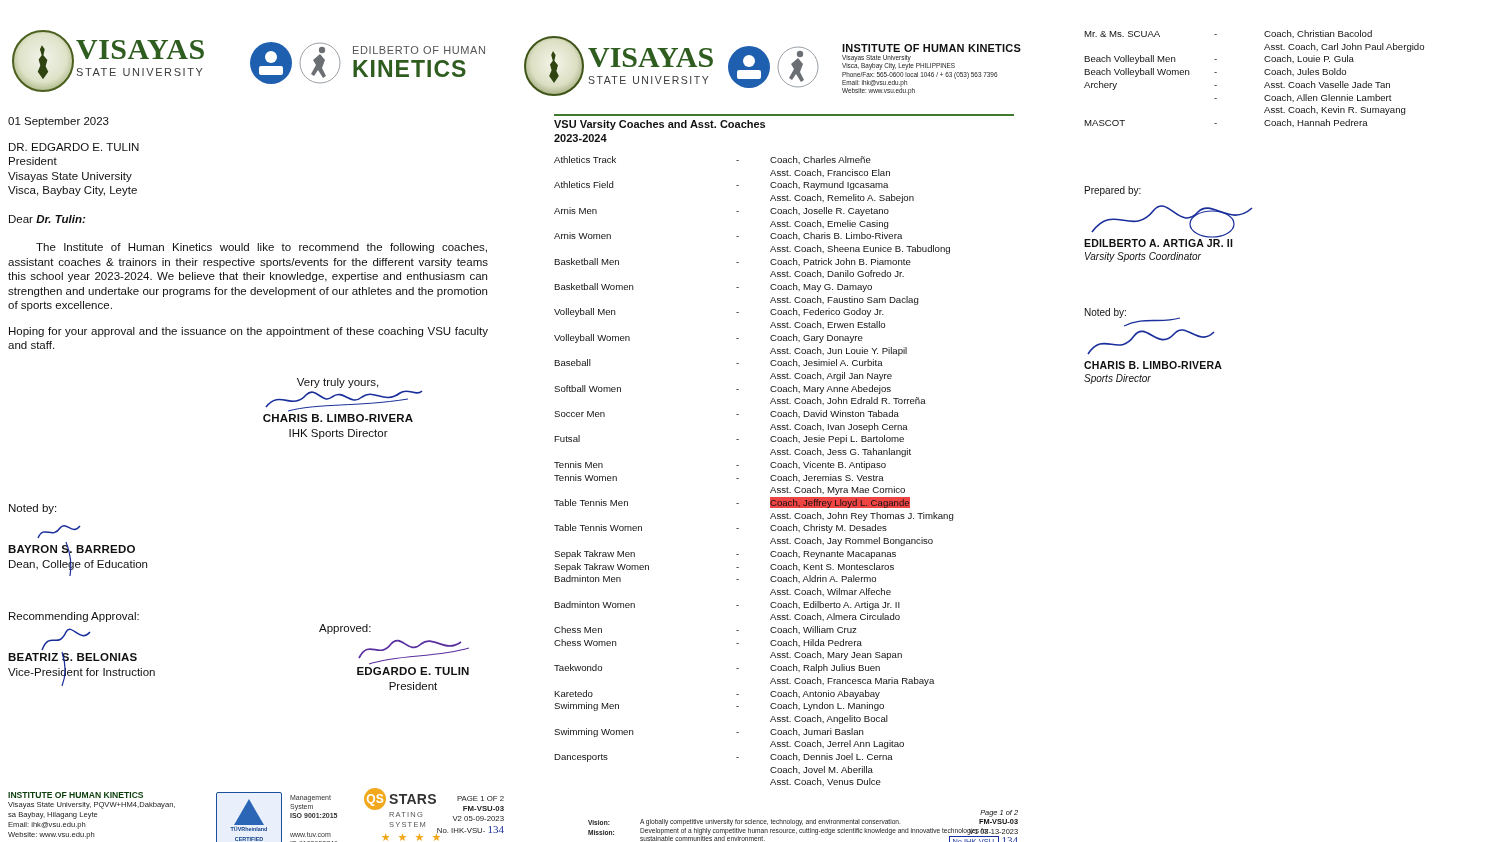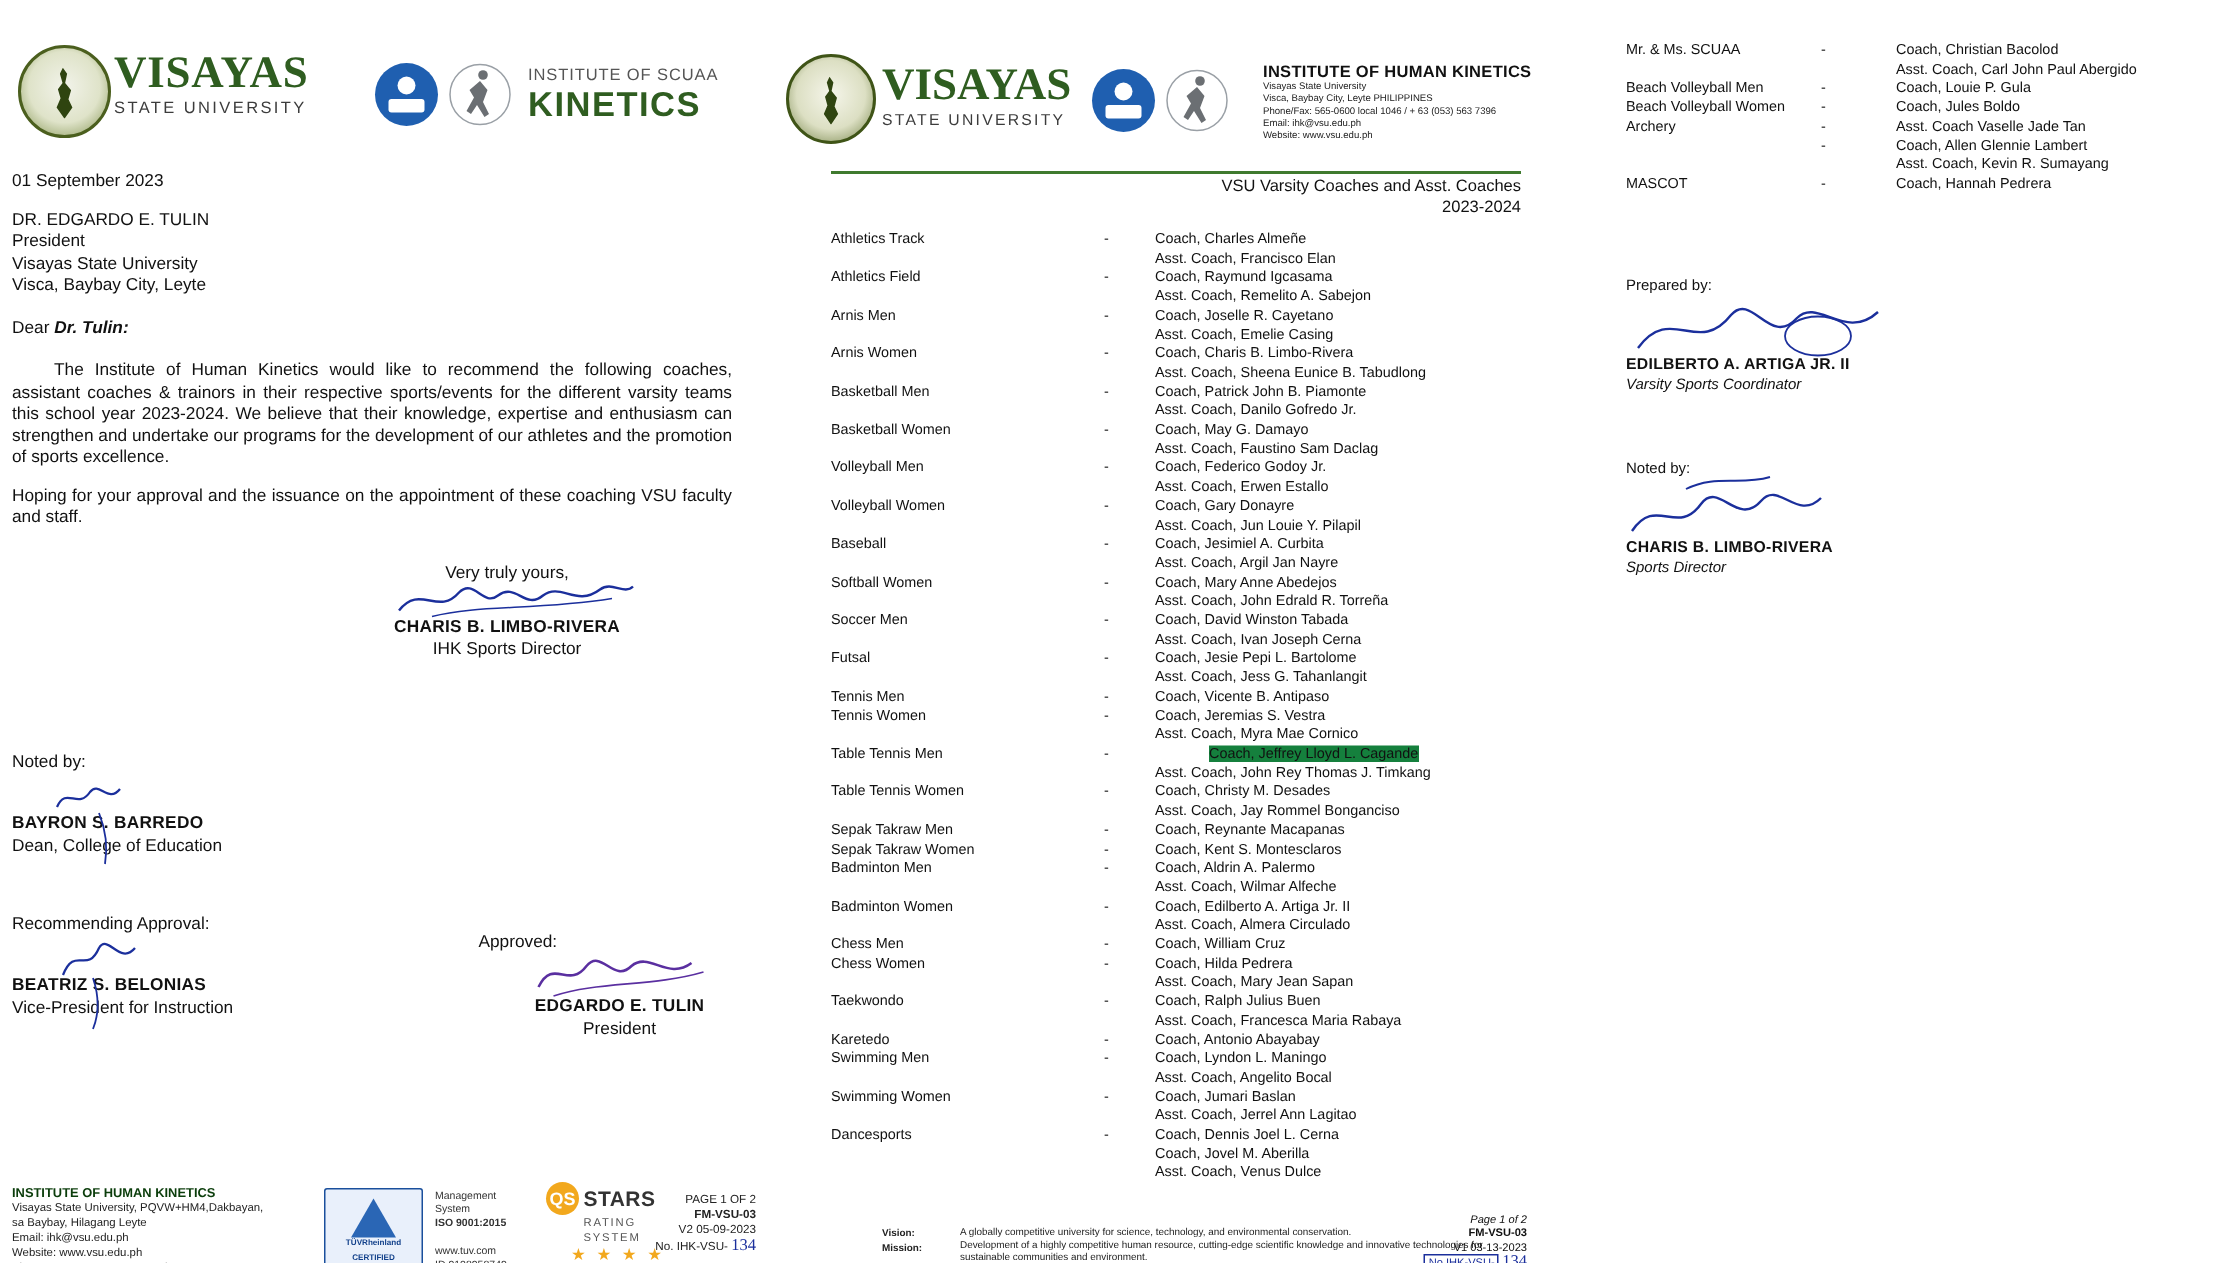--- a/index.html
+++ b/index.html
@@ -272,37 +272,37 @@
   .lp-word .s { font-size: 10.5px; letter-spacing: 1.5px; color: #3c3c3c; margin-top: 2px; }
   .lp-ihk { position: absolute; left: 210px; top: 18px; display: flex; gap: 6px; align-items: center; }
   .lp-info { position: absolute; left: 324px; top: 18px; width: 190px; font-size: 6.4px; line-height: 8.2px; color: #222; }
   .lp-info .hd { font-size: 11px; font-weight: bold; color: #111; margin-bottom: 2px; letter-spacing: .2px; }
   .lp-rule {
     position: absolute; left: 42px; top: 98px; width: 460px; height: 2px;
     background: #3f7a2e;
   }
   .lp-title {
     position: absolute; left: 42px; top: 101px; width: 460px;
-    text-align: right; font-size: 11px; font-weight: normal; line-height: 14px;
+    text-align: left; font-size: 11px; font-weight: bold; line-height: 14px;
   }
   .roster {
     position: absolute;
     left: 42px; top: 138px;
     width: 470px;
     font-size: 9.6px;
     line-height: 12.7px;
   }
   .roster-row {
     display: flex;
     align-items: flex-start;
   }
   .r-sport { width: 182px; flex: 0 0 182px; }
   .r-dash { width: 34px; flex: 0 0 34px; }
   .r-coach { flex: 1; }
-  .hl { background: #15803d; margin-left: 36px; }
+  .hl { background: #ef4444; }
 
   .lp-footer {
     position: absolute;
     left: 76px; bottom: 14px;
     width: 430px;
     font-size: 6.6px;
     line-height: 8.6px;
     color: #222;
     display: flex;
     gap: 10px;
@@ -375,21 +375,21 @@
         <div class="ihk-runner">
           <svg width="44" height="46" viewBox="0 0 44 46">
             <circle cx="22" cy="23" r="20" fill="none" stroke="#9aa0a6" stroke-width="1"></circle>
             <g fill="#6b6f73">
               <circle cx="24" cy="10" r="3.2"></circle>
               <path d="M22 14 L27 20 L24 28 L28 36 L25 38 L20 30 L16 36 L13 34 L18 25 L15 20 Z"></path>
             </g>
           </svg>
         </div>
         <div class="ihk-text">
-          <div class="t1">INSTITUTE OF SCUAA</div>
+          <div class="t1">EDILBERTO OF HUMAN</div>
           <div class="t2">KINETICS</div>
         </div>
       </div>
     </div>
 
     <div class="letter-body">
       <p class="date-line">01 September 2023</p>
       <p style="margin-bottom:14px;">
         <span class="addr-name">DR. EDGARDO E. TULIN</span><br>
         <span>President</span><br>

